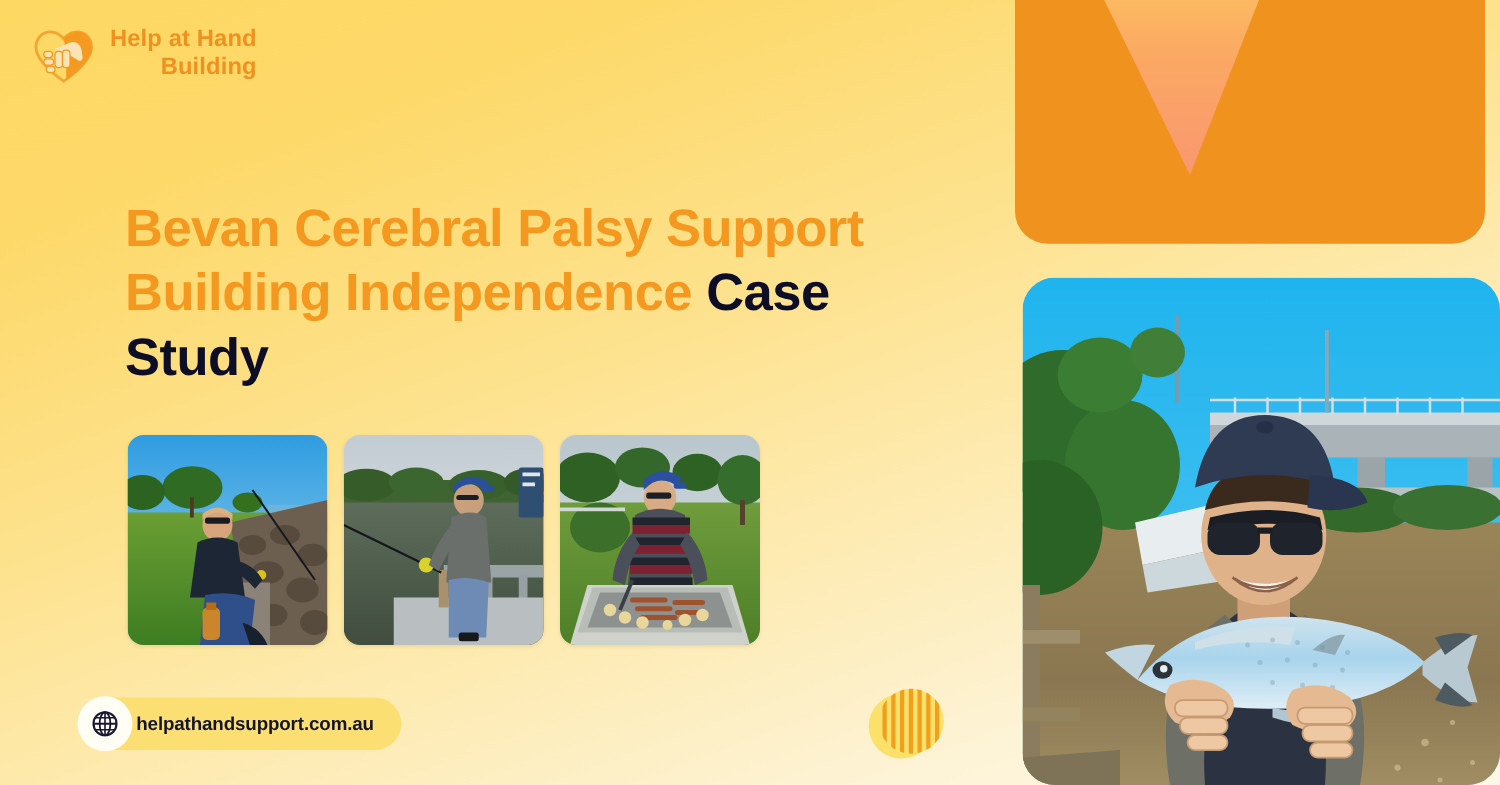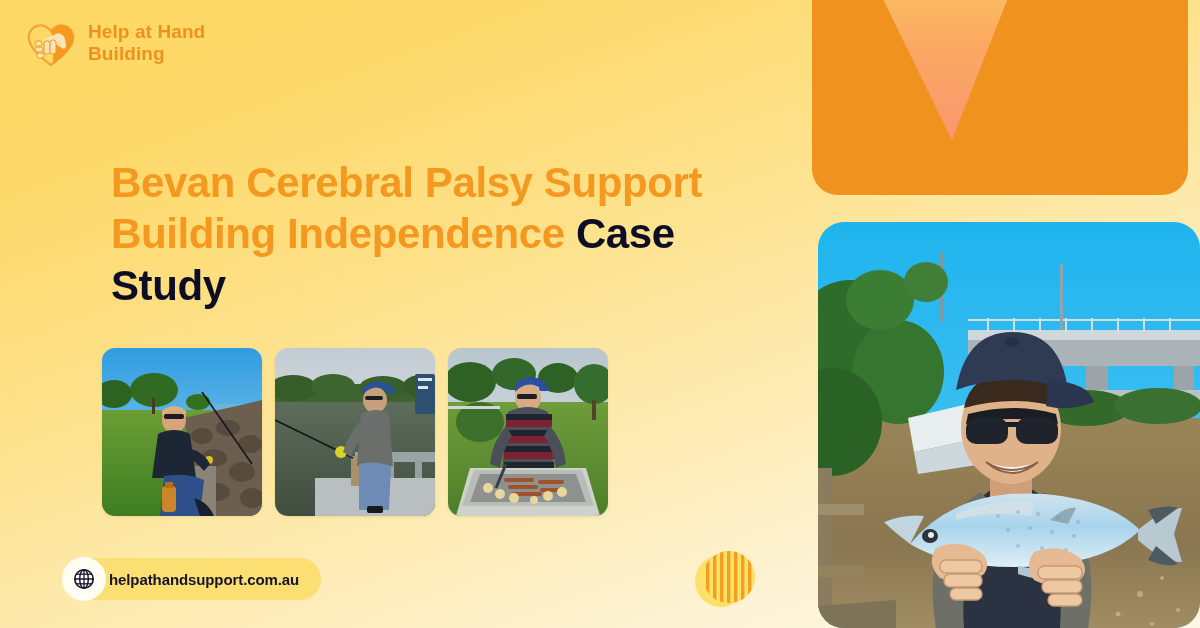--- a/index.html
+++ b/index.html
@@ -40,29 +40,29 @@
     width: 58px;
     height: 58px;
     flex: 0 0 58px;
     position: relative;
   }
   .logo-text {
     font-size: 19px;
     font-weight: bold;
     line-height: 1.18;
     color: #f0901f;
-    text-align: left;
+    text-align: right;
     letter-spacing: .1px;
     max-width: 150px;
   }
 
   
   .headline {
     position: absolute;
-    left: 111px;
+    left: 100px;
     top: 129px;
     width: 610px;
     font-size: 42px;
     font-weight: bold;
     line-height: 1.22;
     letter-spacing: -0.4px;
     color: #0d0d26;
   }
   .headline .hl-accent { color: #f5981f; }
   .headline .hl-dark   { color: #0d0d26; }

